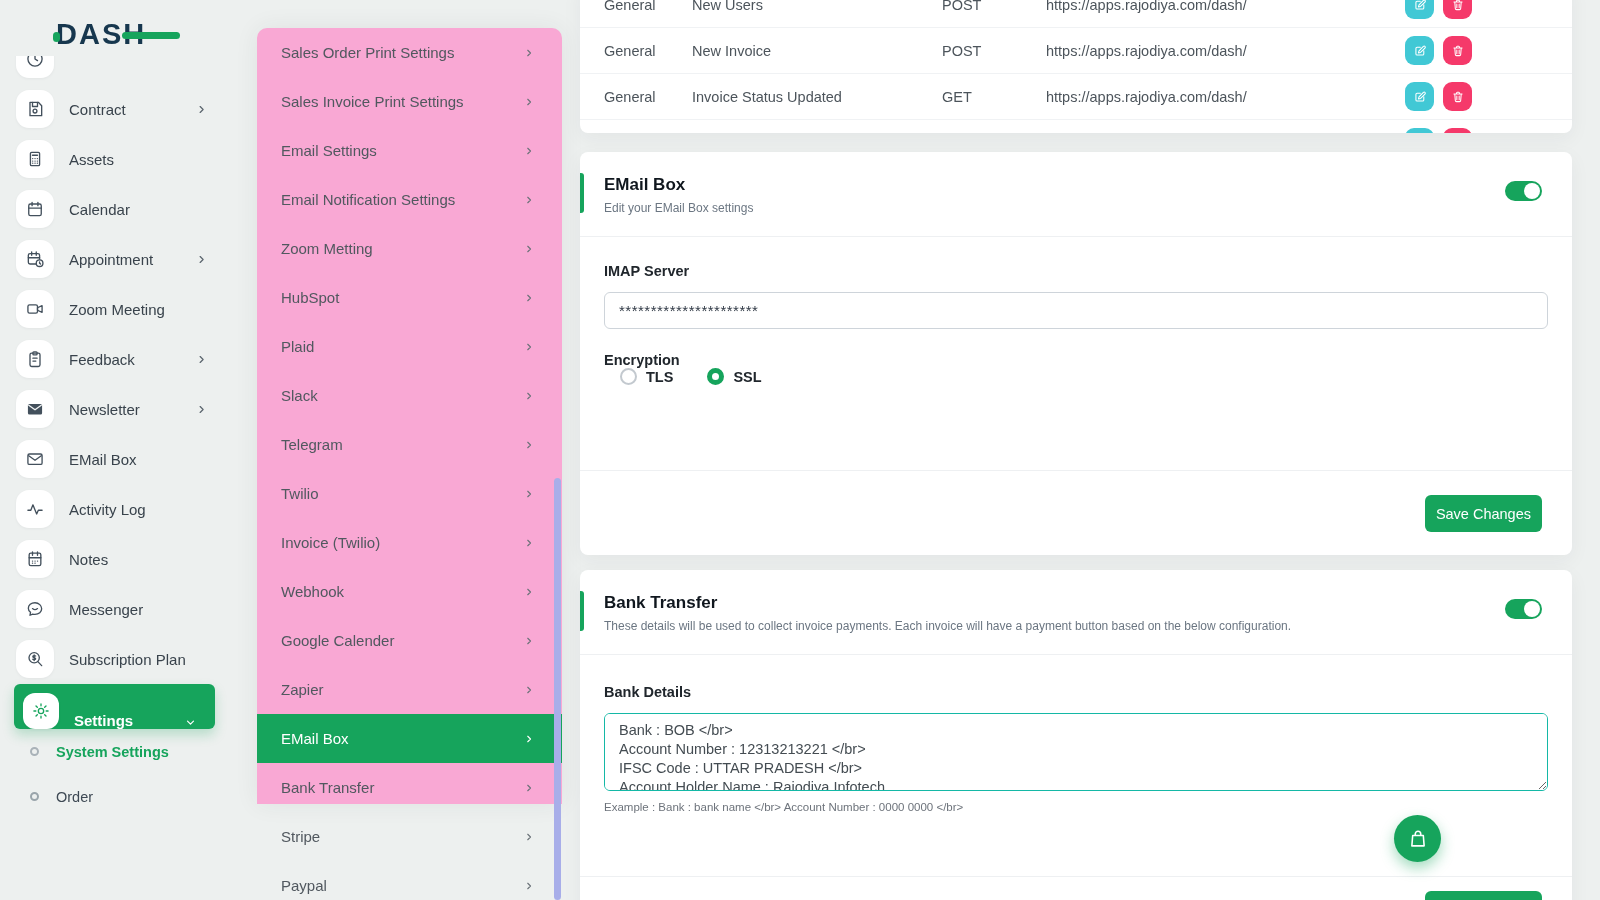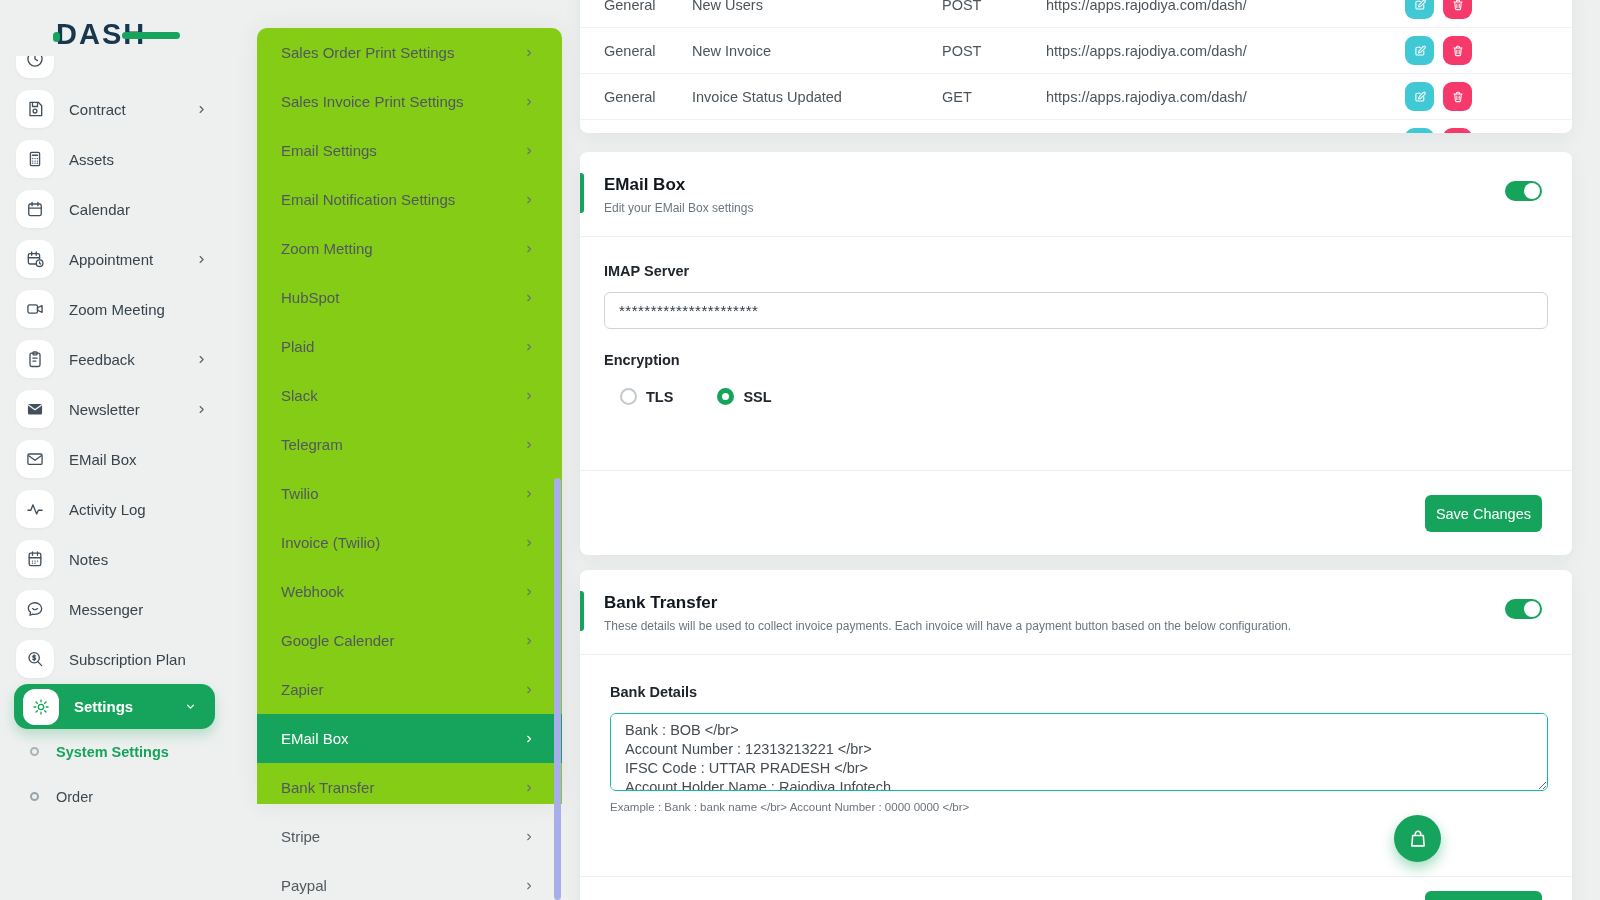--- a/index.html
+++ b/index.html
@@ -12,32 +12,32 @@
   .logo { position:absolute; left:56px; top:18px; width:130px; height:36px; }
   .logo-text { font-size:29px; font-weight:800; letter-spacing:2px; color:#17374e; }
   .logo-dot { position:absolute; left:-3px; top:14px; width:7px; height:10px; border-radius:4px; background:#16a45c; }
   .logo-bar { position:absolute; left:66px; top:14px; width:58px; height:7px; border-radius:4px; background:#16a45c; }
   .side-nav { position:absolute; left:0; top:56px; width:240px; height:844px; overflow:hidden; }
   .side-list { margin-top:-22px; }
   .item { height:50px; display:flex; align-items:center; padding-left:16px; cursor:pointer; }
   .icon-box { width:38px; height:38px; background:#ffffff; border-radius:13px; display:flex; align-items:center; justify-content:center; color:#43505c; box-shadow:0 1px 3px rgba(30,40,50,0.05); flex:0 0 auto; }
   .side-label { margin-left:15px; font-size:15px; font-weight:500; color:#39434c; }
   .side-chev { margin-left:auto; margin-right:32px; color:#5a646d; display:flex; }
-  .item.active { background:#16a45c; border-radius:14px; margin:0 25px 0 14px; padding-left:9px; height:45px; box-shadow:0 6px 12px rgba(22,164,92,0.25); }
+  .item.active { background:#16a45c; border-radius:6px; margin:0 25px 0 14px; padding-left:9px; height:45px; box-shadow:0 6px 12px rgba(22,164,92,0.25);align-items:flex-end; }
   .item.active .icon-box { color:#16a45c; border-radius:12px; width:36px; height:36px; }
   .item.active .side-label { color:#ffffff; font-weight:700; }
   .item.active .side-chev { color:#ffffff; margin-right:18px; }
   .subitem { height:45px; display:flex; align-items:center; padding-left:30px; cursor:pointer; }
   .sub-dot { width:9px; height:9px; border-radius:50%; border:2px solid #9aa5ab; flex:0 0 auto; }
   .subitem.active .sub-dot { border-color:#a9b2b8; }
   .sub-label { margin-left:17px; font-size:14.5px; font-weight:500; color:#3e4954; }
   .subitem.active .sub-label { color:#16a45c; font-weight:700; }
 
   
-  .panel { position:absolute; left:257px; top:28px; width:305px; height:776px; background:#84cc16; border-radius:10px 10px 0 0; box-shadow:0 0 24px rgba(40,50,60,0.07); }
+  .panel { position:absolute; left:257px; top:28px; width:305px; height:776px; background:#f9a8d4; border-radius:10px 10px 0 0; box-shadow:0 0 24px rgba(40,50,60,0.07); }
   .panel-item { height:49px; display:flex; align-items:center; padding:0 27px 0 24px; font-size:15px; color:#51585f; cursor:pointer; }
   .panel-label { flex:1; }
   .panel-chev { color:#6a7178; display:flex; }
   .panel-item.active { background:#16a45c; color:#ffffff; }
   .panel-item.active .panel-chev { color:#ffffff; }
   .panel-scrollbar { position:absolute; right:1px; top:450px; width:7px; height:422px; background:#a8aee9; border-radius:4px; cursor:pointer; }
 
   
   .main { position:absolute; left:580px; top:0; width:885px; height:900px; }
   .card { background:#ffffff; border-radius:8px; box-shadow:0 6px 20px rgba(30,40,50,0.05); position:absolute; left:0; width:992px; }
@@ -60,30 +60,30 @@
   .toggle { position:absolute; right:30px; top:29px; width:37px; height:20px; border-radius:10px; background:#c6ccd2; cursor:pointer; }
   .toggle .knob { position:absolute; top:2px; left:2px; width:16px; height:16px; border-radius:50%; background:#ffffff; }
   .toggle.on { background:#16a45c; }
   .toggle.on .knob { left:auto; right:2px; }
 
   .email-card { top:152px; height:403px; }
   .card-body { padding:26px 24px 0 24px; }
   .field-label { font-size:14.5px; font-weight:700; color:#20262c; }
   .text-input { margin-top:13px; width:100%; height:37px; border:1px solid #ced4da; border-radius:6px; padding:0 14px; font-size:15px; color:#313a46; letter-spacing:0.5px; font-family:"Liberation Sans","DejaVu Sans",sans-serif; outline:none; }
   .enc-label { margin-top:23px; }
-  .radio-row { display:flex; align-items:flex-end; gap:44px; margin-top:20px; padding-left:16px; }
+  .radio-row { display:flex; align-items:flex-end; gap:34px; padding-left:16px; }
   .radio-opt { display:flex; align-items:center; gap:9px; cursor:pointer; }
   .radio { width:17px; height:17px; border-radius:50%; background:#ffffff; border:2px solid #c3c9cf; flex:0 0 auto; }
   .radio.checked { border:5px solid #16a45c; }
   .radio-label { font-size:14.5px; font-weight:700; color:#20262c; }
   .card-footer { position:absolute; left:0; bottom:0; width:100%; height:85px; border-top:1px solid #eef0f2; }
   .save-btn { position:absolute; right:30px; top:24px; height:37px; padding:0 11px; background:#16a45c; border:none; border-radius:6px; color:#ffffff; font-size:14.5px; font-family:inherit; cursor:pointer; }
 
   .bank-card { top:570px; height:430px; }
-  .bank-card .card-body { padding-top:29px;margin-left:6px; }
+  .bank-card .card-body { padding-top:29px; }
   .bank-textarea { margin-top:13px; width:100%; height:78px; border:1px solid #14b8a6; border-radius:6px; padding:7px 14px; font-size:14.5px; line-height:19px; color:#444c52; font-family:"Liberation Sans","DejaVu Sans",sans-serif; overflow-y:scroll; resize:vertical; outline:none; }
   .helper { margin-top:6px; font-size:11.5px; color:#6d737b; }
   .bank-footer { position:absolute; left:0; top:306px; width:100%; border-top:1px solid #eef0f2; height:124px; }
   .bank-footer .save-btn { top:14px; }
 
   .fab { position:absolute; right:24px; top:815px; width:47px; height:47px; border-radius:50%; background:#16a45c; border:none; color:#ffffff; display:flex; align-items:center; justify-content:center; box-shadow:0 6px 14px rgba(22,164,92,0.4); cursor:pointer; }
 </style>
 </head>
 <body>
 

